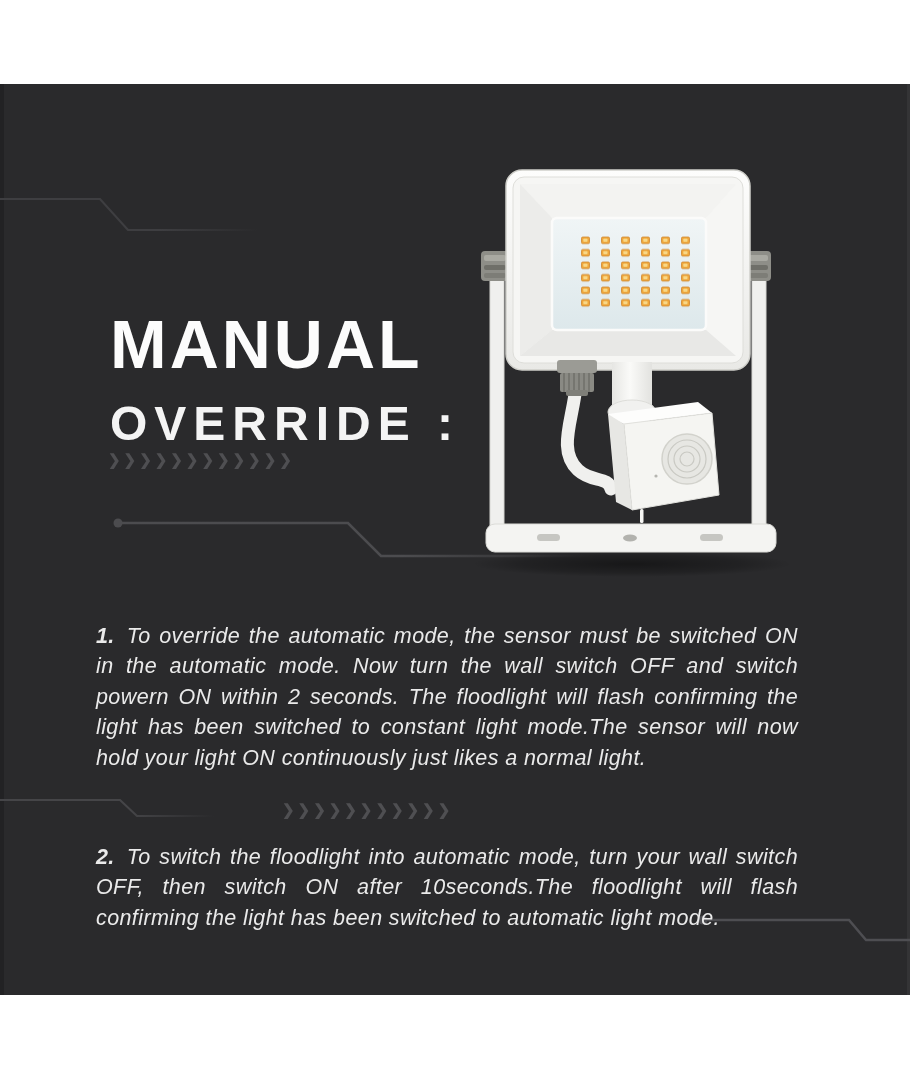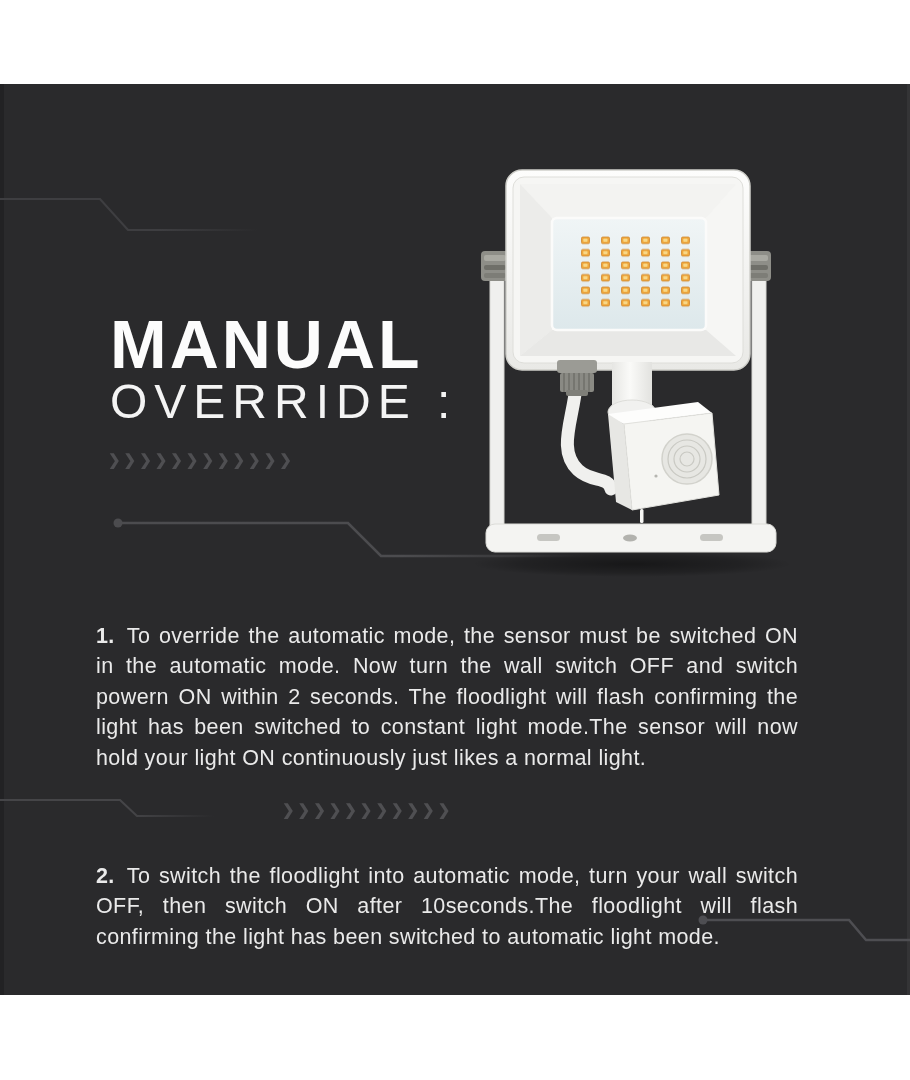--- a/index.html
+++ b/index.html
@@ -19,37 +19,37 @@
   .panel-edge-right{
     position:absolute;right:0;top:84px;width:3px;height:911px;
     background:rgba(255,255,255,0.05);
   }
   .title-block{position:absolute;left:110px;top:310px;color:#fcfcfc;}
   .title-main{
     font-size:68px;line-height:1.0;font-weight:800;letter-spacing:3px;
     color:#fcfcfc;
   }
   .title-sub{
-    font-size:48px;line-height:1.0;font-weight:400;letter-spacing:7px;
-    color:#f4f4f4;
+    font-size:48px;line-height:1.0;font-weight:700;letter-spacing:7px;
+    color:#f4f4f4;margin-top:22px;
   }
   .chevrons{
     position:absolute;color:#4f4f52;font-weight:700;
     font-size:15px;letter-spacing:3px;line-height:1;
   }
   .chevrons-1{left:108px;top:452px;}
   .chevrons-2{left:282px;top:802px;}
   .para{
     position:absolute;left:96px;width:702px;
     color:#eaeaea;font-size:21.5px;line-height:30.4px;
-    letter-spacing:0.4px;text-align:justify;
+    letter-spacing:0.4px;text-align:justify;font-style:italic;
   }
   .para b{font-weight:700;margin-right:12px;}
   .para-1{top:621px;}
-  .para-2{top:861px;}
+  .para-2{top:842px;}
   .deco-svg{position:absolute;left:0;top:0;pointer-events:none;}
   .product-svg{position:absolute;left:460px;top:162px;}
 </style>
 </head>
 <body>
 
 <div class="panel"></div>
 <div class="panel-edge-left"></div>
 <div class="panel-edge-right"></div>
 

